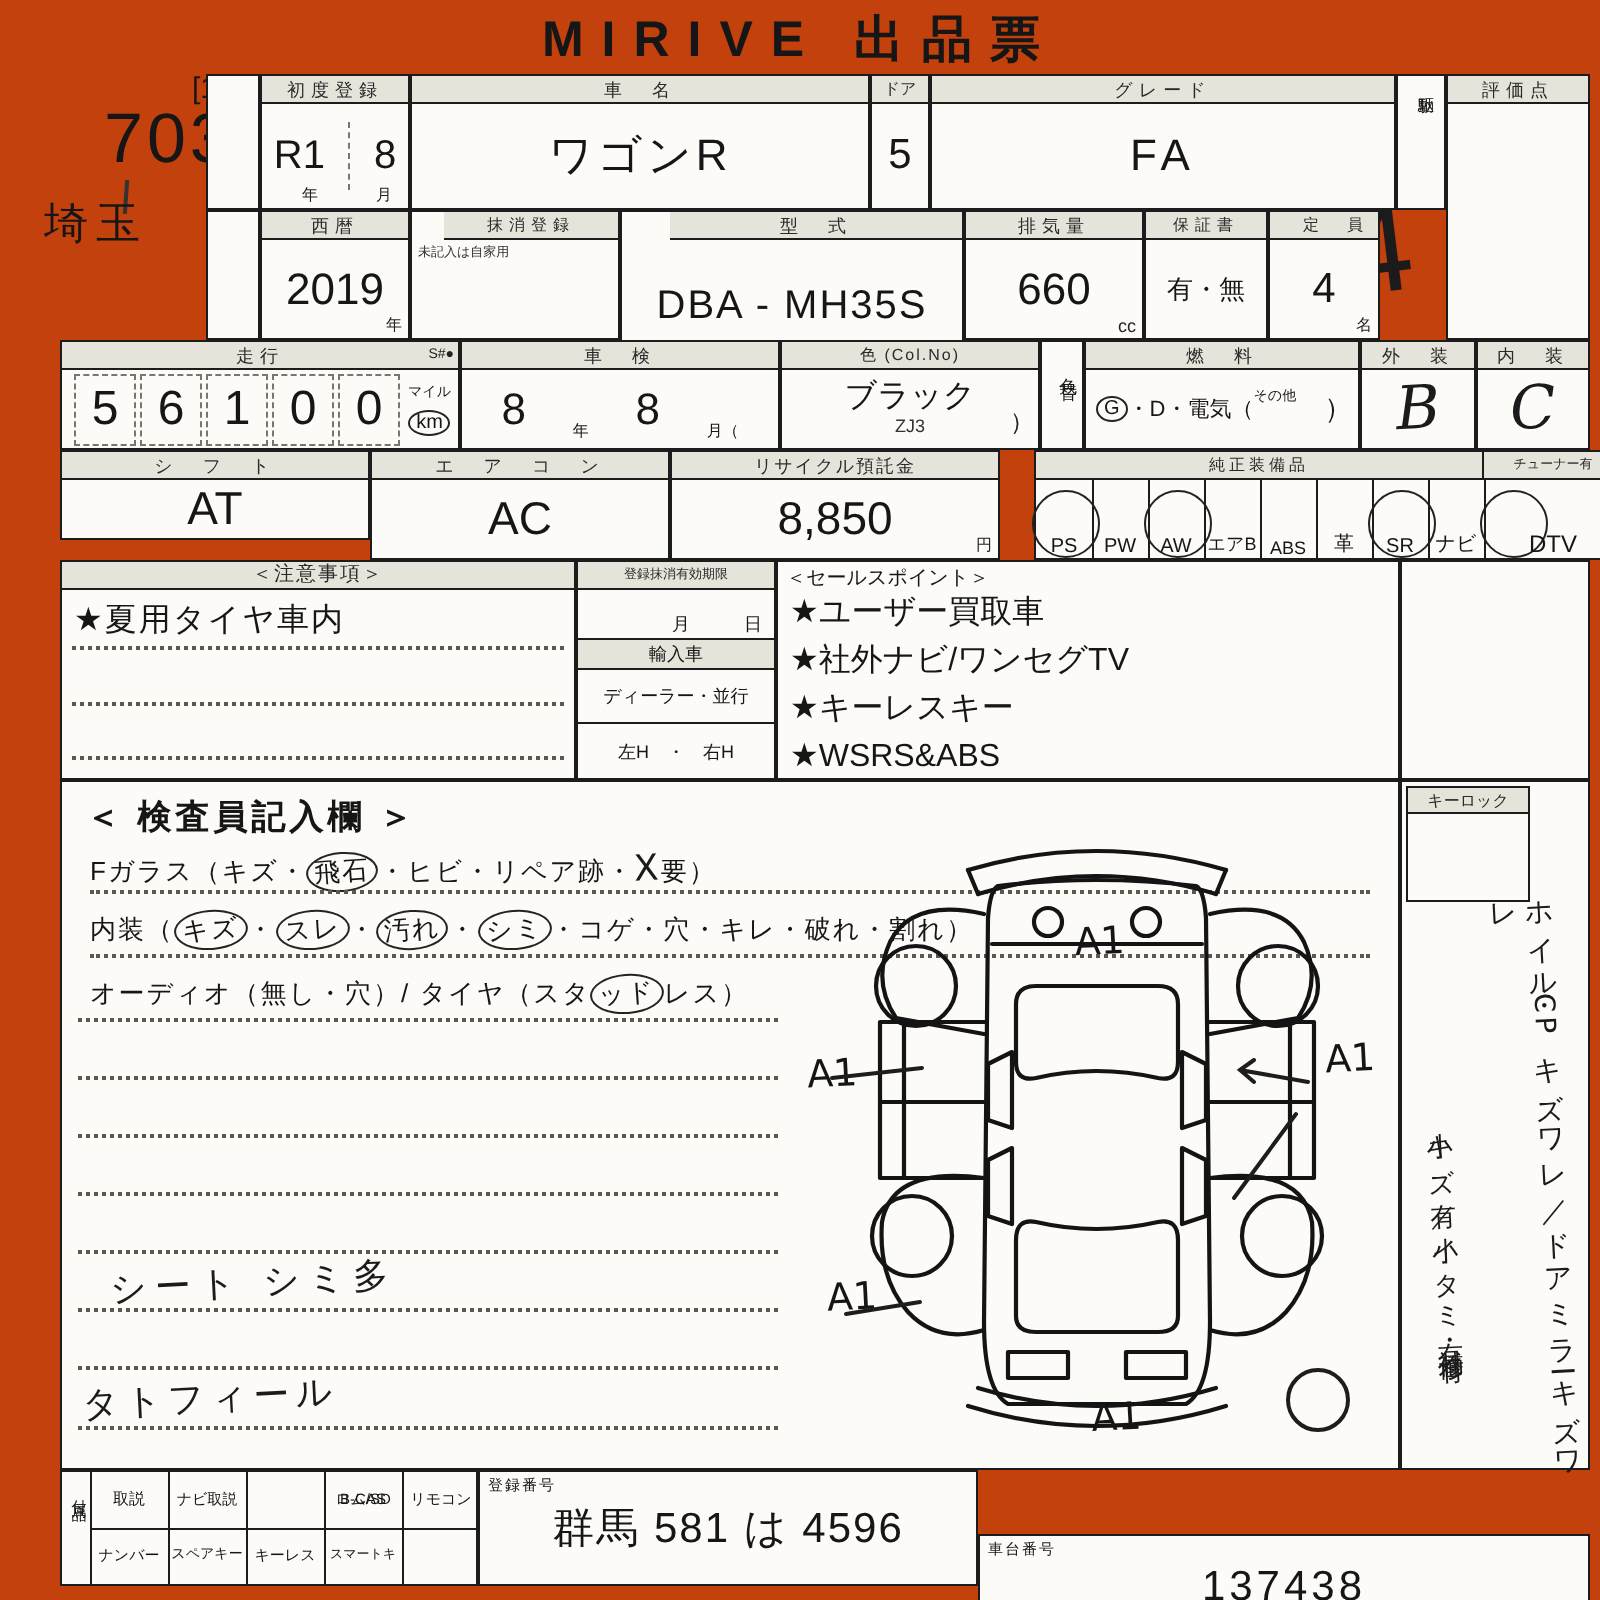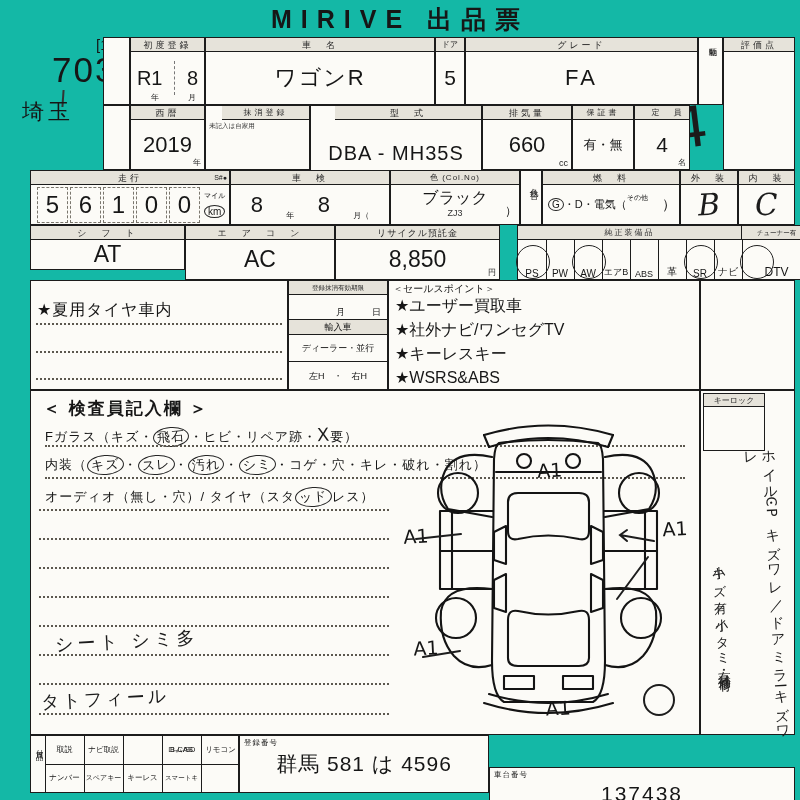--- a/index.html
+++ b/index.html
@@ -1,16 +1,16 @@
 <!DOCTYPE html>
 <html><head>
 <meta charset="utf-8">
 <style>
   html,body{margin:0;padding:0;background:#e9e8e4;}
-  .sheet{position:relative;width:800px;height:800px;background:#14b8a6;overflow:hidden;
+  .sheet{position:relative;width:800px;height:800px;background:#c2410c;overflow:hidden;
          font-family:"Liberation Sans","DejaVu Sans",sans-serif;color:#161616;}
   .abs{position:absolute;box-sizing:border-box;}
   .cell{position:absolute;box-sizing:border-box;border:1.6px solid #1c1c1c;background:#fcfbf7;}
   .lbl{box-sizing:border-box;font-size:9px;text-align:center;background:#e6e3da;
        border-bottom:1.2px solid #1c1c1c;height:14px;line-height:14px;letter-spacing:3px;
        overflow:hidden;white-space:nowrap;color:#2a2a2a;}
   .val{position:absolute;left:0;right:0;top:14px;bottom:0;display:flex;align-items:center;justify-content:center;}
   .unit{position:absolute;font-size:8px;color:#222;}
   .dash{position:absolute;border-top:2px dotted #5c584f;height:0;}
   .hand{font-family:"DejaVu Sans",sans-serif;transform:rotate(-3deg);color:#1b1b1b;}
@@ -214,20 +214,21 @@
       </div>
     <div class="eqcell" style="left:196px;width:28px;">
         <span>ナビ</span>
       </div>
     <div class="eqcell" style="left:224px;right:0;border-right:none;font-size:12px;">
         <span>DTV</span>
       </div>
   </div>
 
   <div class="cell" style="left:30px;top:280px;width:258px;height:110px;">
+    <div class="lbl" style="font-size:10px;letter-spacing:1px;">＜注意事項＞</div>
     <div class="abs" style="left:6px;top:19px;font-size:16px;letter-spacing:1px;">★夏用タイヤ車内</div>
     <div class="dash" style="left:5px;right:5px;top:42px;"></div>
     <div class="dash" style="left:5px;right:5px;top:70px;"></div>
     <div class="dash" style="left:5px;right:5px;top:97px;"></div>
   </div>
 
   <div class="cell" style="left:288px;top:280px;width:100px;height:110px;">
     <div class="lbl" style="font-size:6.5px;letter-spacing:0;">登録抹消有効期限</div>
     <div class="abs" style="left:0;right:0;top:13px;height:26px;border-bottom:1.2px solid #1c1c1c;font-size:9px;text-align:right;padding:12px 6px 0 0;box-sizing:border-box;">月　　　日</div>
     <div class="abs" style="left:0;right:0;top:39px;height:15px;background:#e6e3da;border-bottom:1.2px solid #1c1c1c;font-size:9px;text-align:center;line-height:15px;">輸入車</div>

